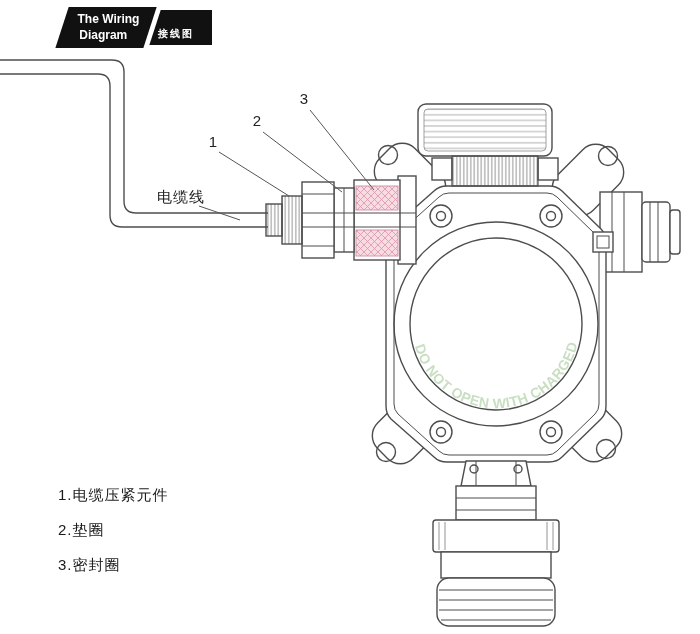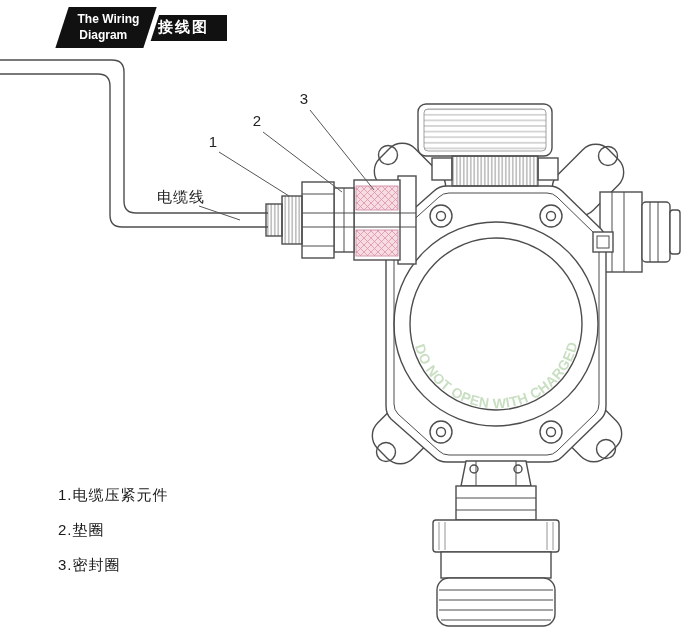--- a/index.html
+++ b/index.html
@@ -21,23 +21,23 @@
     text-align:center;
     line-height:1.3;
     box-shadow:5px 0 0 #fff;
     position:relative;
     z-index:1;
   }
   .hdr-en > div { transform:skewX(18deg); }
   .hdr-zh {
     background:var(--header-bg,#111);
     color:#fff;
-    font-size:15px;
+    font-size:10px;
     font-weight:bold;
-    padding:3px 18px 4px 14px;
+    padding:17px 18px 4px 14px;
     letter-spacing:2px;
     margin-left:-6px;
   }
   svg { position:absolute; top:0; left:0; }
   svg text { font-family:"Liberation Sans", sans-serif; }
   .ln   { fill:none; stroke:var(--line,#4d4d4d); stroke-width:1.4; }
   .lnw  { fill:#fff; stroke:var(--line,#4d4d4d); stroke-width:1.4; }
   .lnt  { fill:none; stroke:var(--line,#4d4d4d); stroke-width:1; }
   .detail { fill:none; stroke:#7a7a7a; stroke-width:.8; }
   .leader { fill:none; stroke:#555; stroke-width:1; }

